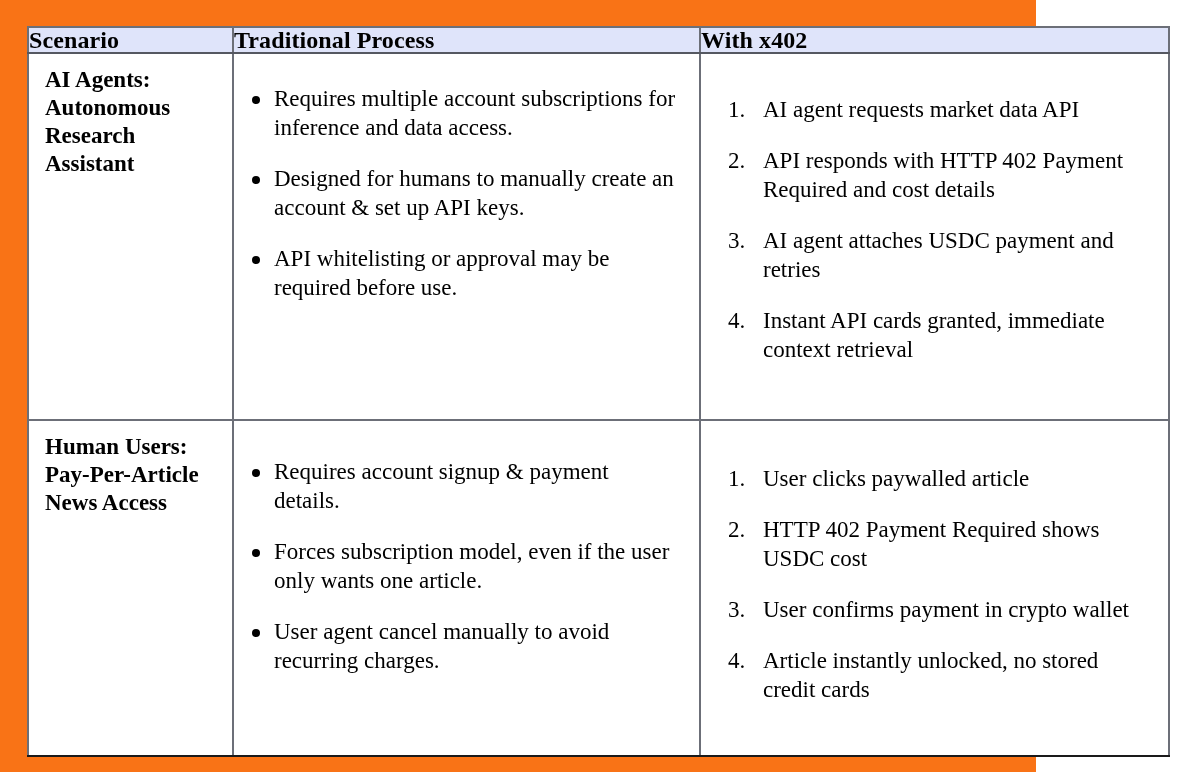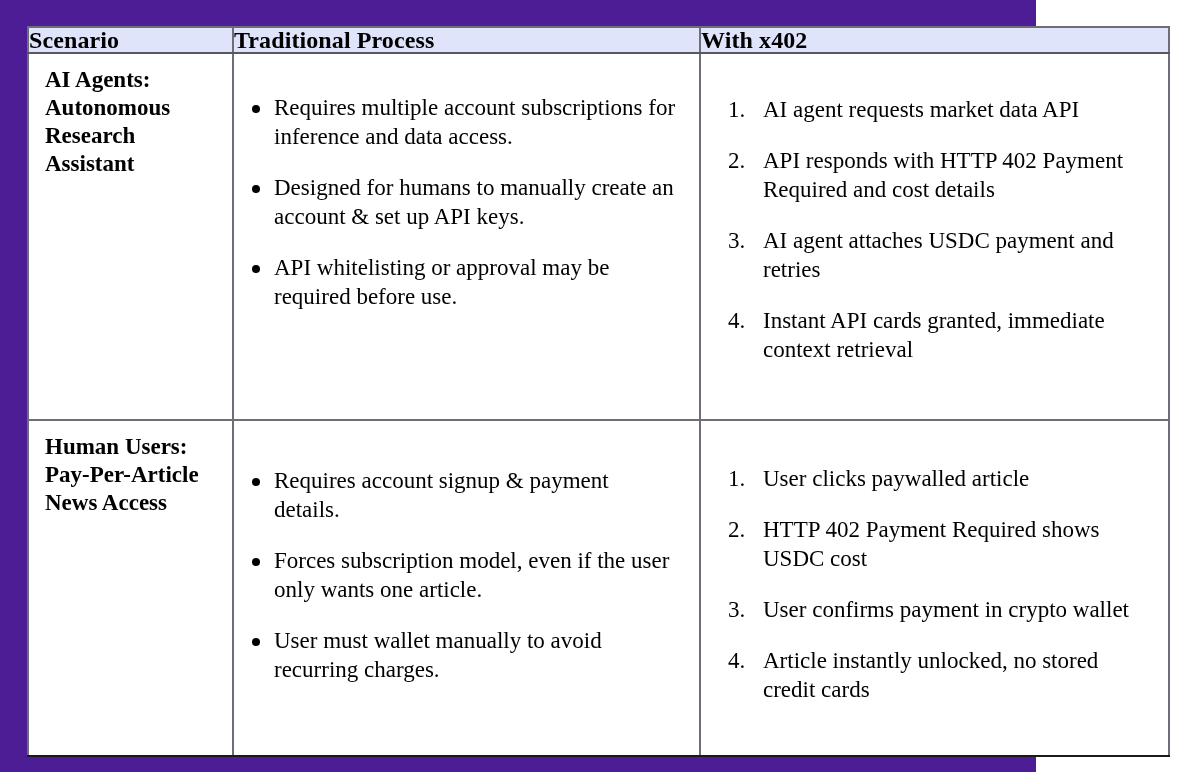--- a/index.html
+++ b/index.html
@@ -12,21 +12,21 @@
     height: 772px;
     font-family: "Liberation Serif", "DejaVu Serif", serif;
     color: #000000;
     overflow: hidden;
   }
 
   .page {
     position: relative;
     width: 1036px;
     height: 772px;
-    background: #4c1d95;
+    background: #f97316;
   }
 
   .comparison-table {
     position: absolute;
     left: 27px;
     top: 26px;
     width: 1141px;
     border-collapse: collapse;
     table-layout: fixed;
     background: #ffffff;
@@ -85,21 +85,21 @@
   ul.bullet-list {
     list-style: none;
     margin: 0;
     padding: 18px 6px 18px 0;
     font-size: 23px;
     line-height: 1.26;
   }
   ul.bullet-list > li {
     position: relative;
     padding-left: 40px;
-    margin: 12px 0 22px 0;
+    margin: 3px 0 22px 0;
   }
   ul.bullet-list > li:last-child { margin-bottom: 0; }
   ul.bullet-list > li::before {
     content: "";
     position: absolute;
     left: 18px;
     top: 11px;
     width: 8px;
     height: 8px;
     border-radius: 50%;
@@ -177,21 +177,21 @@
 
       <tr class="row-divider">
         <td class="scenario-cell cell-pad-ai-scen">
           <span class="scenario-title">Human Users:</span>
           <span class="scenario-sub">Pay-Per-Article News Access</span>
         </td>
         <td class="list-cell cell-hu-left">
           <ul class="bullet-list">
             <li>Requires account signup &amp; payment details.</li>
             <li>Forces subscription model, even if the user only wants one article.</li>
-            <li>User must wallet manually to avoid recurring charges.</li>
+            <li>User agent cancel manually to avoid recurring charges.</li>
           </ul>
         </td>
         <td class="list-cell cell-hu-right">
           <ol class="numbered-list">
             <li>User clicks paywalled article</li>
             <li>HTTP 402 Payment Required shows USDC cost</li>
             <li>User confirms payment in crypto wallet</li>
             <li>Article instantly unlocked, no stored credit cards</li>
           </ol>
         </td>

